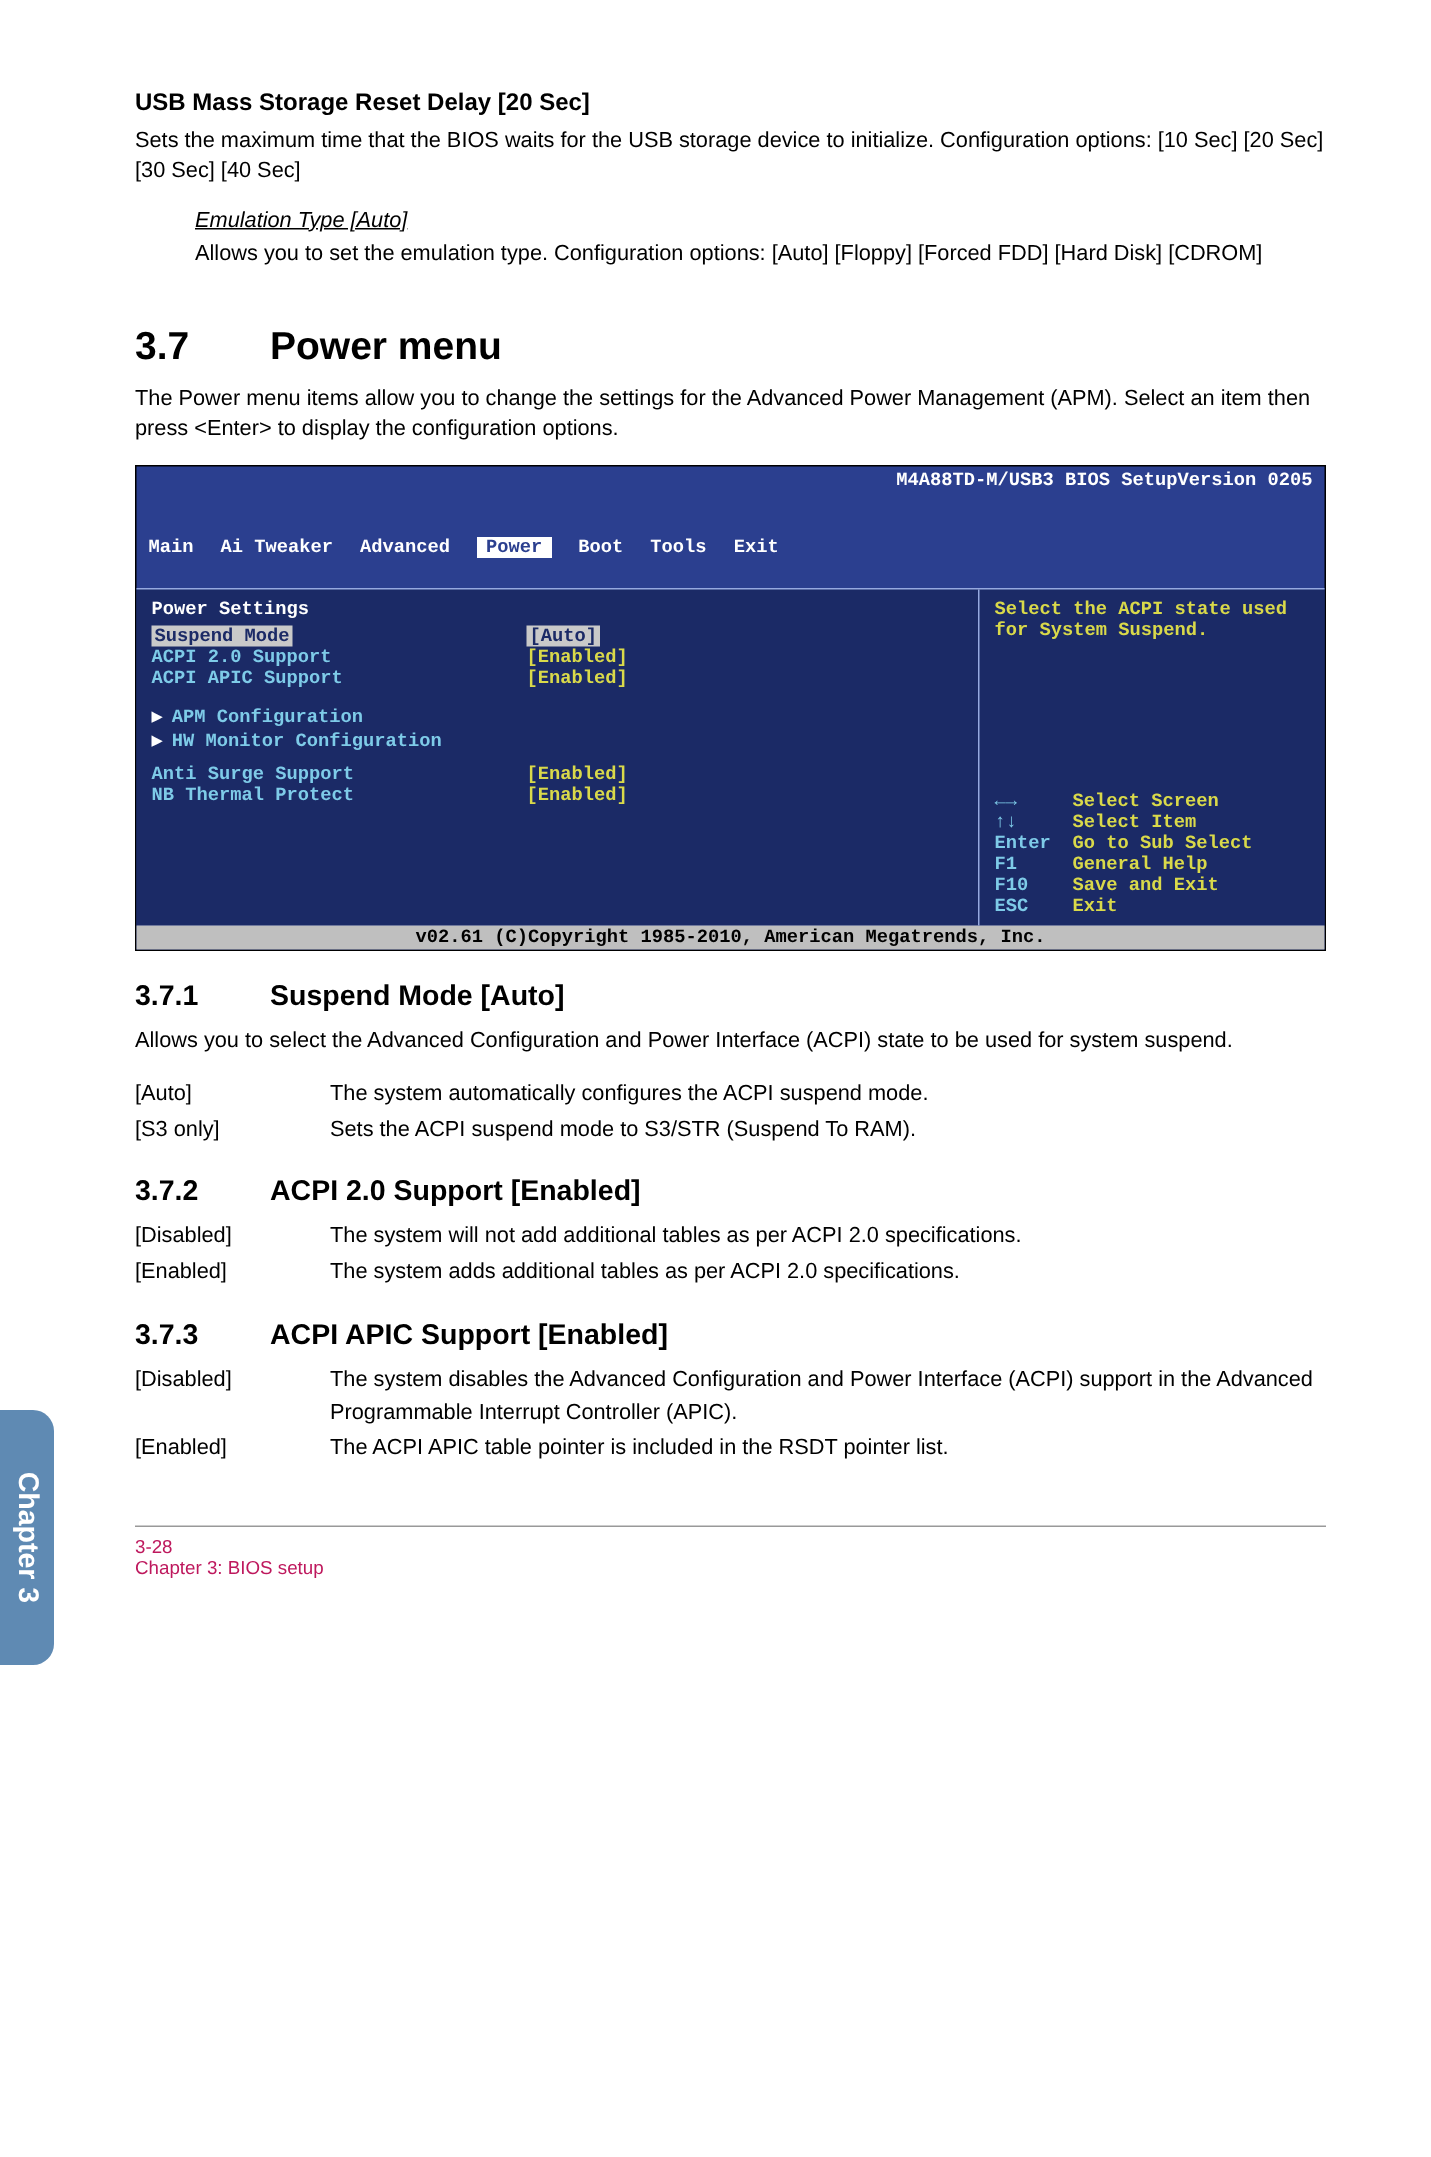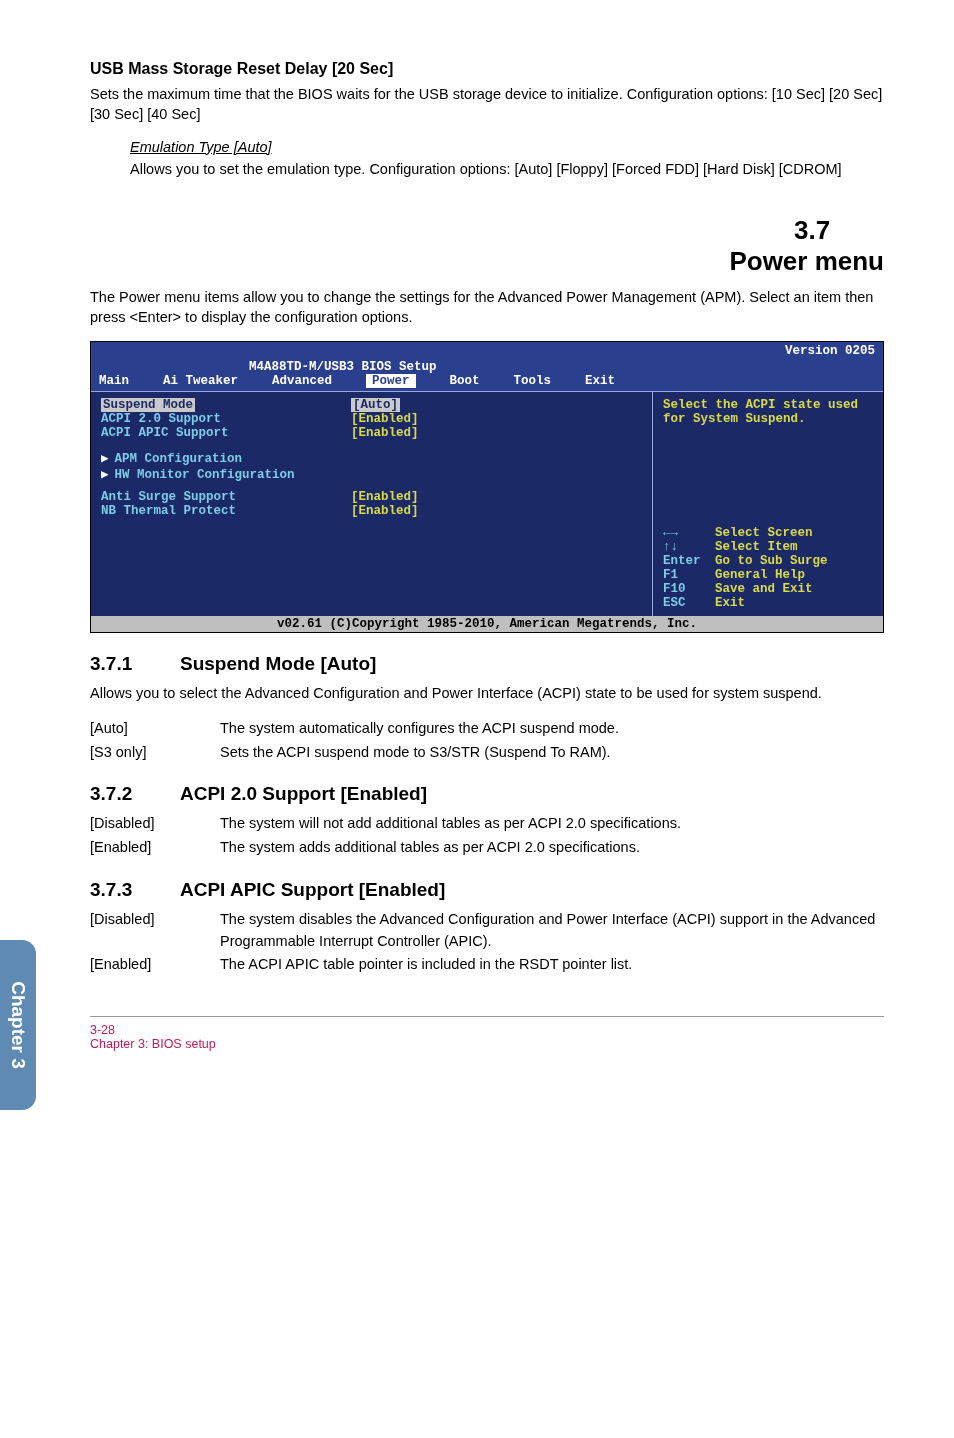--- a/index.html
+++ b/index.html
@@ -37,24 +37,23 @@
       font-size: 14.5px;
       display: block;
       margin-bottom: 4px;
     }
     .indent-text {
       font-size: 14.5px;
       line-height: 1.4;
     }
     .section-row {
       display: flex;
-      align-items: flex-end;
+      align-items: flex-start;
       margin-top: 36px;
       margin-bottom: 10px;
-      flex-direction: column;
     }
     .section-num {
       font-family: Verdana, Geneva, sans-serif;
       font-weight: bold;
       font-size: 26px;
       width: 90px;
     }
     .section-title {
       font-family: Verdana, Geneva, sans-serif;
       font-weight: bold;
@@ -103,26 +102,27 @@
     }
     .bios-top {
       text-align: center;
       padding: 0;
     }
     .bios-top-inner {
       display: flex;
       justify-content: space-between;
       padding: 2px 8px 0 8px;
     }
-    .bios-title { flex: 1; text-align: left; margin-top: 16px; }
+    .bios-title { flex: 1; text-align: right; }
     .bios-ver { white-space: pre; }
     .bios-tabs {
       display: flex;
-      padding: 0 8px 3px 8px;
-      gap: 16px;
+      padding: 0 8px 20px 8px;
+      gap: 0;
+      margin-top: 31px;
     }
     .bios-tab {
       margin-right: 18px;
       color: #fff;
     }
     .bios-tab.sel {
       background: #ffffff;
       color: #2b3f8f;
       padding: 0 6px;
     }
@@ -229,20 +229,21 @@
           <span class="bios-tab">Ai Tweaker</span>
           <span class="bios-tab">Advanced</span>
           <span class="bios-tab sel">Power</span>
           <span class="bios-tab">Boot</span>
           <span class="bios-tab">Tools</span>
           <span class="bios-tab">Exit</span>
         </div>
     </div>
     <div class="bios-body">
       <div class="bios-left">
+        <div class="hdr">Power Settings</div>
         <div id="bios-rows">
             <div class="row">
               <span class="fld "><span class="hl">Suspend Mode</span></span>
               <span class="val" style="background: rgb(201, 201, 201); color: rgb(27, 42, 102); padding: 0px 2px;">[Auto]</span>
             </div>
             <div class="row">
               <span class="fld">ACPI 2.0 Support</span>
               <span class="val">[Enabled]</span>
             </div>
             <div class="row">
@@ -264,21 +265,21 @@
               <span class="fld">NB Thermal Protect</span>
               <span class="val">[Enabled]</span>
             </div>
           </div>
       </div>
       <div class="bios-right">
         <div class="help-top">Select the ACPI state used for System Suspend.</div>
         <div class="nav" id="bios-nav">
             <div><span class="key">←→</span><span style="color:#d9d94a">Select Screen</span></div>
             <div><span class="key">↑↓</span><span style="color:#d9d94a">Select Item</span></div>
-            <div><span class="key">Enter</span><span style="color:#d9d94a">Go to Sub Surge</span></div>
+            <div><span class="key">Enter</span><span style="color:#d9d94a">Go to Sub Select</span></div>
             <div><span class="key">F1</span><span style="color:#d9d94a">General Help</span></div>
             <div><span class="key">F10</span><span style="color:#d9d94a">Save and Exit</span></div>
             <div><span class="key">ESC</span><span style="color:#d9d94a">Exit</span></div>
           </div>
       </div>
     </div>
     <div class="bios-foot">v02.61 (C)Copyright 1985-2010, American Megatrends, Inc.</div>
   </div>
 
   <div class="sub-row">

